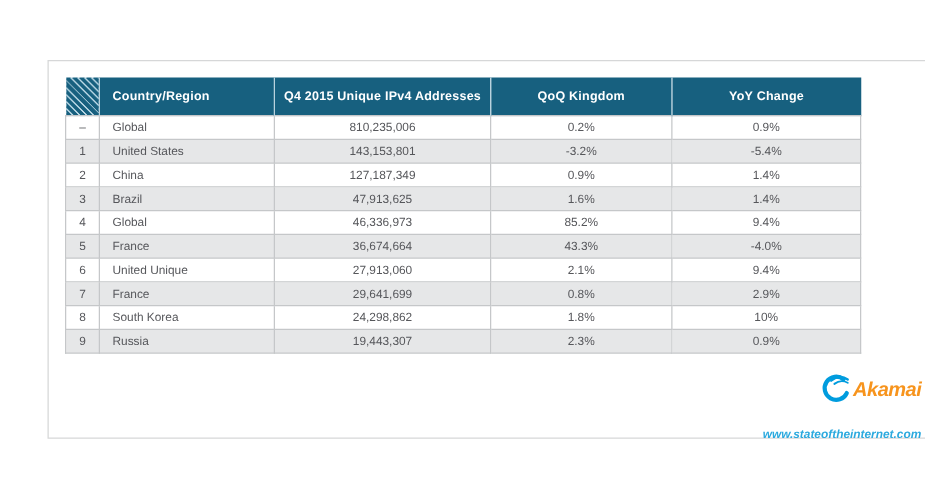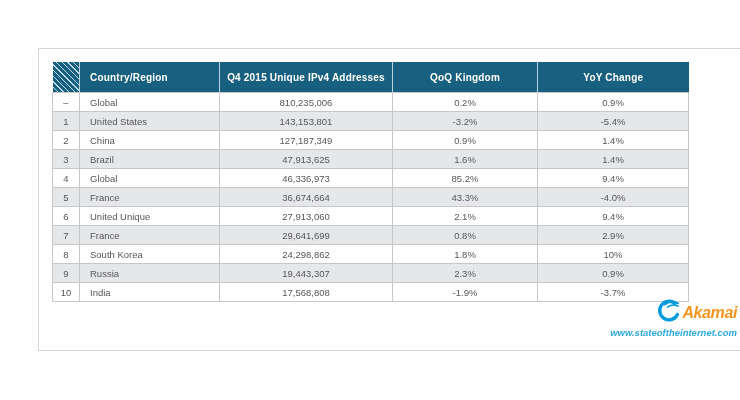--- a/index.html
+++ b/index.html
@@ -50,21 +50,21 @@
   .logo-akamai {
     font-size:16px; font-weight:bold; font-style:italic;
     color:#F7941D; letter-spacing:-0.4px;text-align:center;
   }
   .logo-tagline {
     font-size:11px; font-style:italic; color:#808285;
     letter-spacing:0.4px; margin-left:6px; font-weight:bold;
   }
   .logo-url {
     font-size:9.5px; font-style:italic; font-weight:bold;
-    color:#2BA9DE; margin-top:1px;
+    color:#2BA9DE; margin-top:16px;
   }
 </style>
 </head>
 <body>
 
 <div class="card">
 
   <table class="soti">
     <colgroup>
       <col style="width:27px">
@@ -146,27 +146,20 @@
           <td>1.8%</td>
           <td>10%</td>
         </tr>
         <tr>
           <td>9</td>
           <td>Russia</td>
           <td>19,443,307</td>
           <td>2.3%</td>
           <td>0.9%</td>
         </tr>
-        <tr>
-          <td>10</td>
-          <td>India</td>
-          <td>17,568,808</td>
-          <td>-1.9%</td>
-          <td>-3.7%</td>
-        </tr>
       </tbody>
   </table>
 
 
   <div class="logo">
     <div class="logo-row">
       <svg class="logo-swoosh" viewBox="0 0 34 34" fill="none" xmlns="http://www.w3.org/2000/svg">
         <path d="M 27 6 A 12.6 12.6 0 1 0 30.5 21" stroke="#009CDE" stroke-width="4.6" stroke-linecap="round" fill="none"></path>
         <path d="M 13.5 7.5 C 19 2.6 26 2.4 31.5 6.2" stroke="#009CDE" stroke-width="2.6" stroke-linecap="round" fill="none"></path>
         <path d="M 17 11 C 21.5 7.6 27 7.4 31.5 9.8" stroke="#009CDE" stroke-width="2.1" stroke-linecap="round" fill="none"></path>

